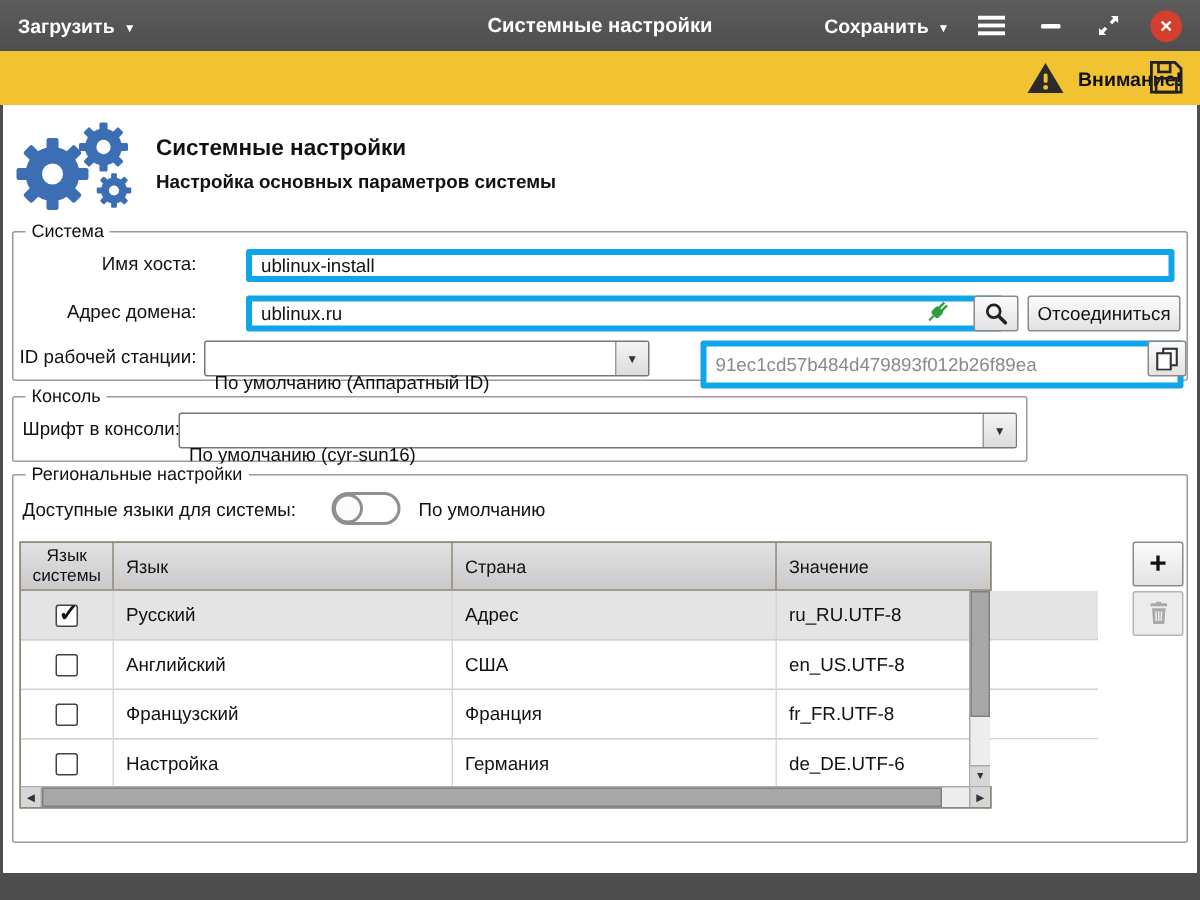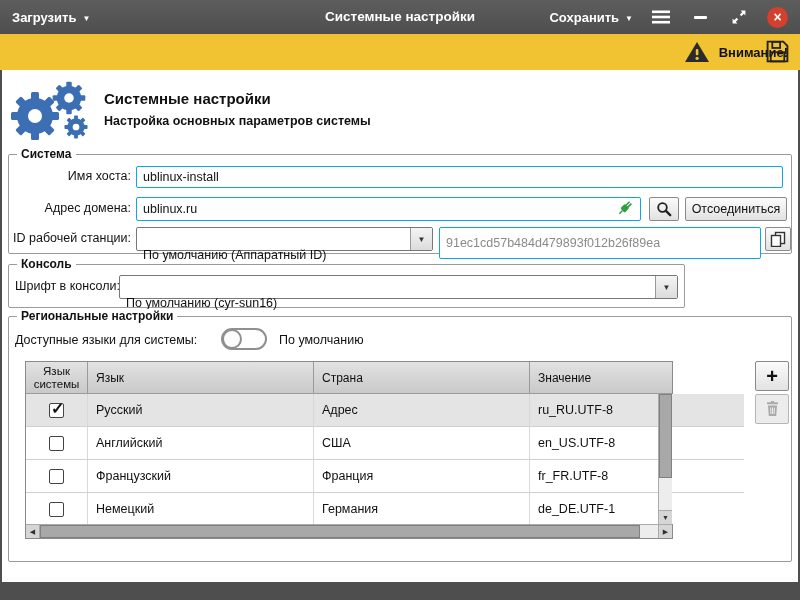--- a/index.html
+++ b/index.html
@@ -38,50 +38,50 @@
     background:var(--titlebar,#4e4e4e); z-index:6; }
 
   
   .hdr-icon { position:absolute; left:8px; top:80px; }
   .hdr-title { position:absolute; left:104px; top:90px; font-size:15px; font-weight:bold; }
   .hdr-sub { position:absolute; left:104px; top:114px; font-size:12.5px; font-weight:bold; }
 
   
   .group { position:absolute; border:1px solid #9a9a9a; border-radius:2px; background:#fff; }
   .legend { position:absolute; top:-8px; left:8px; background:#fff; padding:0 4px;
-    font-size:12px; line-height:15px;font-weight:bold; }
+    font-size:12px; line-height:15px; }
   .g-system { left:8px; top:154px; width:784px; height:100px; }
   .g-console { left:8px; top:264px; width:677px; height:44px; }
   .g-regional { left:8px; top:316px; width:784px; height:246px; }
 
   .frow-label { position:absolute; font-size:12.5px; text-align:right; width:120px; left:2px; }
-  .tfield { position:absolute; border:1px solid #0ea5e9; border-radius:2px;
+  .tfield { position:absolute; border:4px solid #0ea5e9; border-radius:2px;
     font-family:"Liberation Sans",sans-serif; font-size:12.5px; padding:0 6px;
-    background:#fff; color:#111; }
+    background:#fff; color:#111;margin-left:28px; }
   .btn { position:absolute; display:flex; align-items:center; justify-content:center;
     background:linear-gradient(#fbfbfb,#e2e2e2); border:1px solid #8a8a8a;
     border-radius:2px; font-size:12.5px; cursor:default; }
   .dropdown { position:absolute; height:24px; border:1px solid #777; border-radius:2px;
     background:#fff; font-size:12.5px; }
   .dd-text { position:absolute; left:6px; top:0; line-height:22px; white-space:nowrap;margin-top:16px; }
   .dd-arrow { position:absolute; right:0; top:0; bottom:0; width:22px;
     border-left:1px solid #999; background:linear-gradient(#f4f4f4,#dcdcdc);
     display:flex; align-items:center; justify-content:center; font-size:8px; color:#333; }
 
   .plug { position:absolute; left:606px; top:44px; }
 
   
   .avail-label { position:absolute; left:6px; top:16px; font-size:12.5px; }
   .toggle { position:absolute; left:212px; top:11px; width:46px; height:22px;
     border:2px solid #8f8f8f; border-radius:12px; background:#fff; }
   .knob { position:absolute; left:-1px; top:-1px; width:20px; height:20px;
     border:2px solid #8f8f8f; border-radius:50%; background:#fcfcfc; }
   .default-label { position:absolute; left:270px; top:16px; font-size:12.5px; }
 
-  .table { position:absolute; left:16px; top:44px; width:648px; height:178px;
+  .table { position:absolute; left:4px; top:44px; width:648px; height:178px;
     border:1px solid #8a8a8a; background:#a16207; }
   .t-head { position:absolute; top:0; left:0; right:0; height:32px; display:flex; }
   .th { background:linear-gradient(#e2e2e2,var(--table-header-bg,#c9c9c9));
     border-right:1px solid #9a9a9a; border-bottom:1px solid #9a9a9a;
     font-size:12px; display:flex; align-items:center; padding-left:8px; }
   .th.c0 { width:62px; justify-content:center; text-align:center; padding:0;
     font-size:11.5px; line-height:13px; }
   .th.c1 { width:226px; } .th.c2 { width:216px; } .th.c3 { flex:1; border-right:none; }
   .t-body { position:absolute; top:32px; left:0; width:718px; bottom:14px; overflow:hidden; }
   .tr { display:flex; height:33px; border-bottom:1px solid #d0d0d0; background:#fff; }
@@ -302,23 +302,23 @@
           <div class="td c2">Франция</div>
           <div class="td c3">fr_FR.UTF-8</div>
         </div>
 
         <div class="tr">
           <div class="td c0">
             <span class="checkbox">
               
             </span>
           </div>
-          <div class="td c1">Немецкий</div>
+          <div class="td c1">Настройка</div>
           <div class="td c2">Германия</div>
-          <div class="td c3">de_DE.UTF-1</div>
+          <div class="td c3">de_DE.UTF-6</div>
         </div>
       </div>
 
       <div class="vscroll">
         <div class="vthumb"></div>
         <div class="vbtn">
           <span>▼</span>
         </div>
       </div>
 

